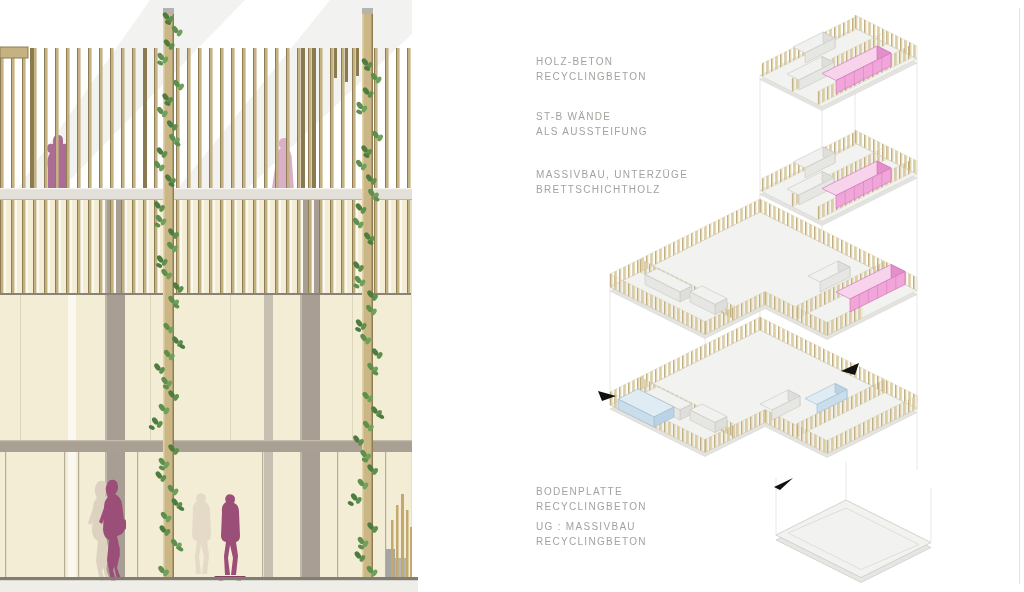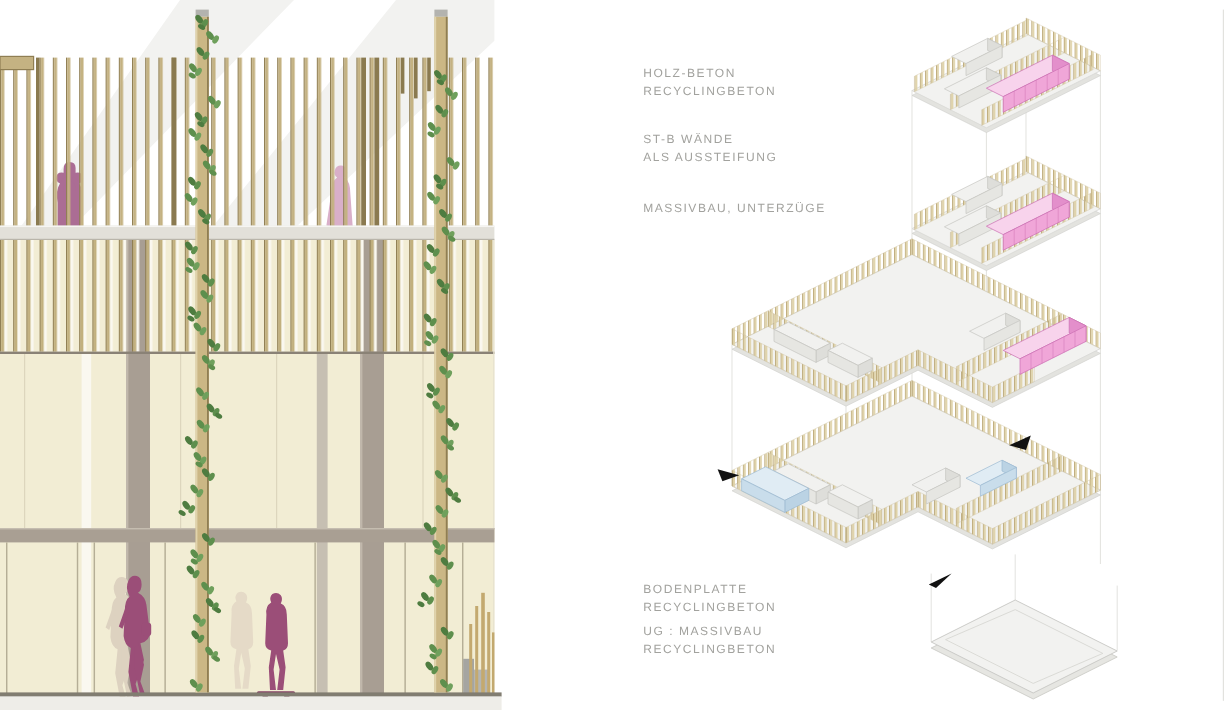--- a/index.html
+++ b/index.html
@@ -490,20 +490,21 @@
     <div class="axlabel" style="top:54px">
       <div>HOLZ-BETON</div>
       <div>RECYCLINGBETON</div>
     </div>
     <div class="axlabel" style="top:109px">
       <div>ST-B WÄNDE</div>
       <div>ALS AUSSTEIFUNG</div>
     </div>
     <div class="axlabel" style="top:167px">
       <div>MASSIVBAU, UNTERZÜGE</div>
+      <div>BRETTSCHICHTHOLZ</div>
     </div>
     <div class="axlabel" style="top:484px">
       <div>BODENPLATTE</div>
       <div>RECYCLINGBETON</div>
     </div>
     <div class="axlabel" style="top:519px">
       <div>UG : MASSIVBAU</div>
       <div>RECYCLINGBETON</div>
     </div>
   </div>

